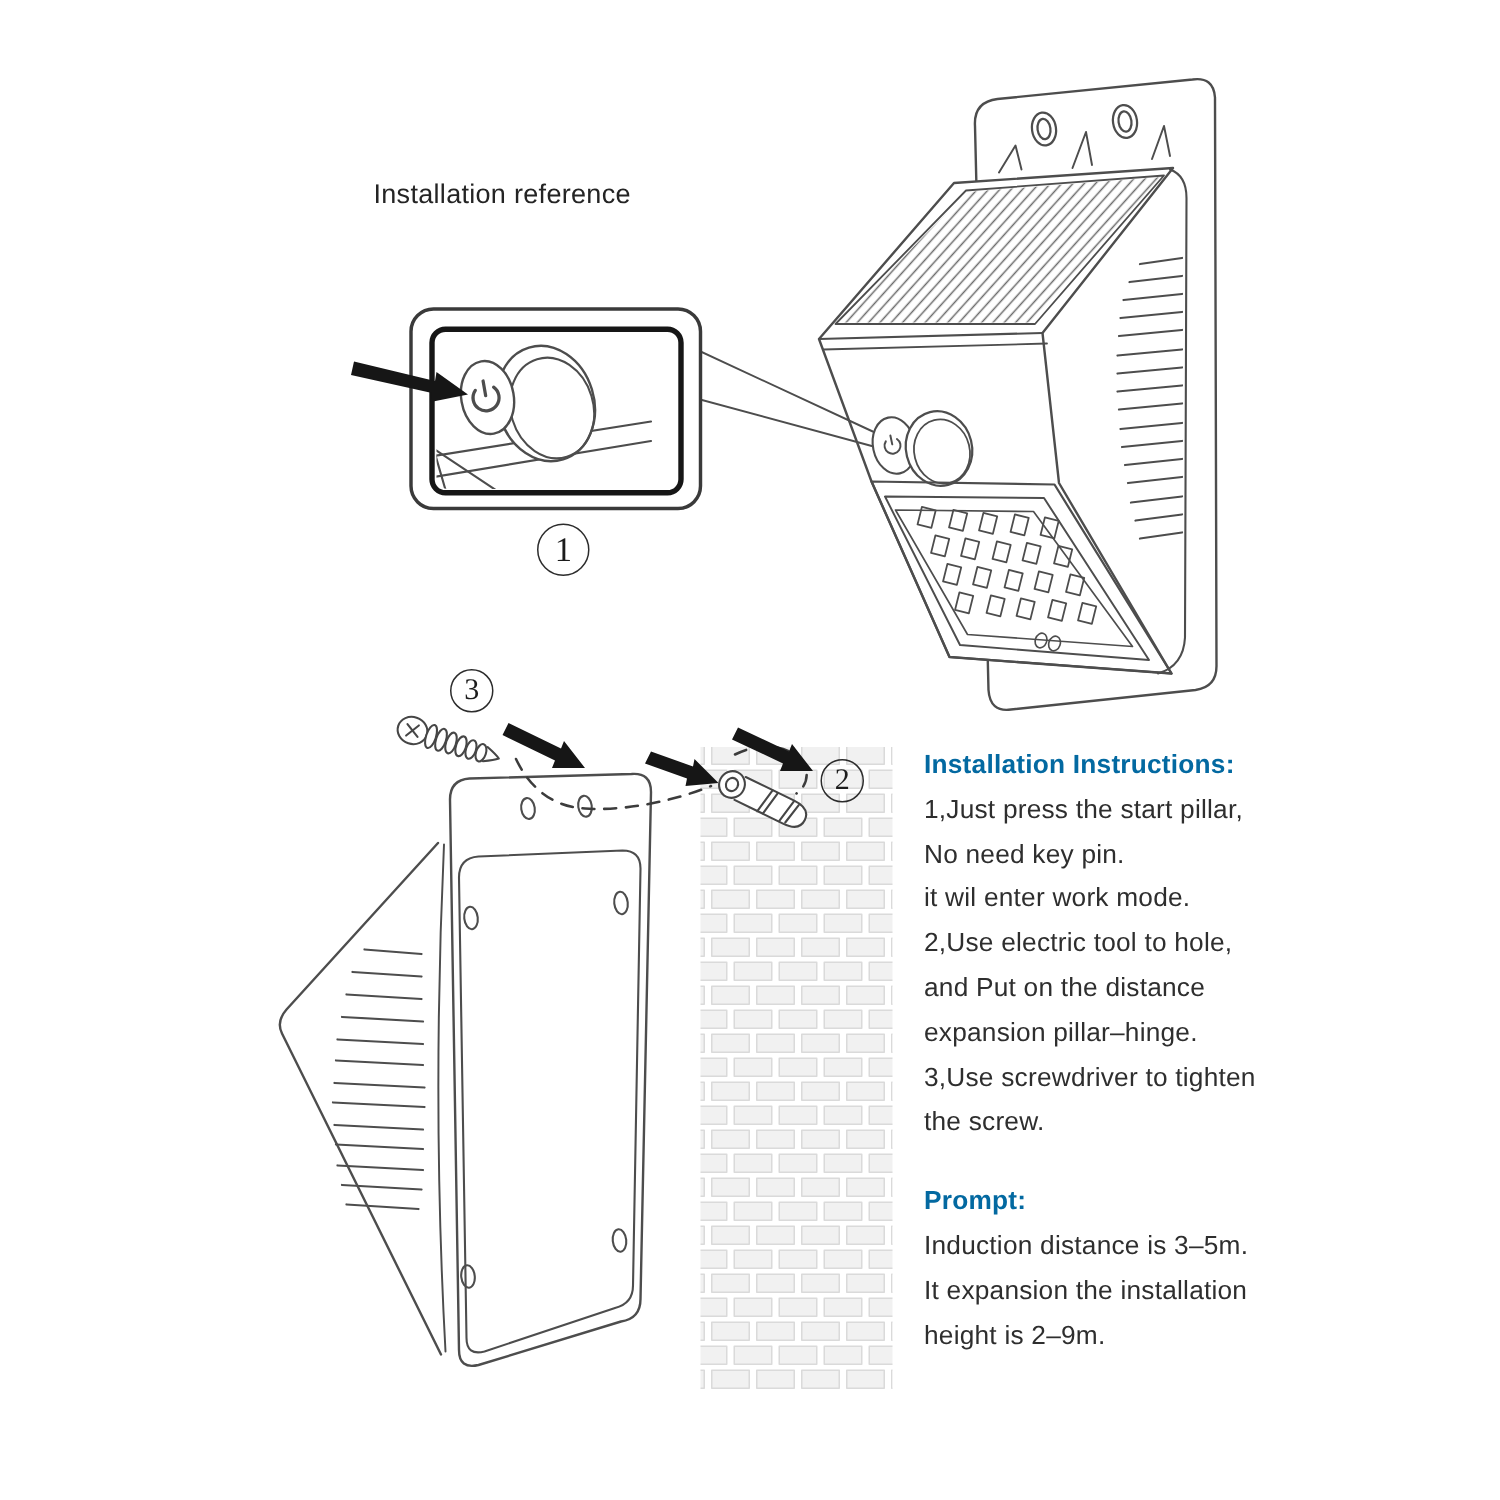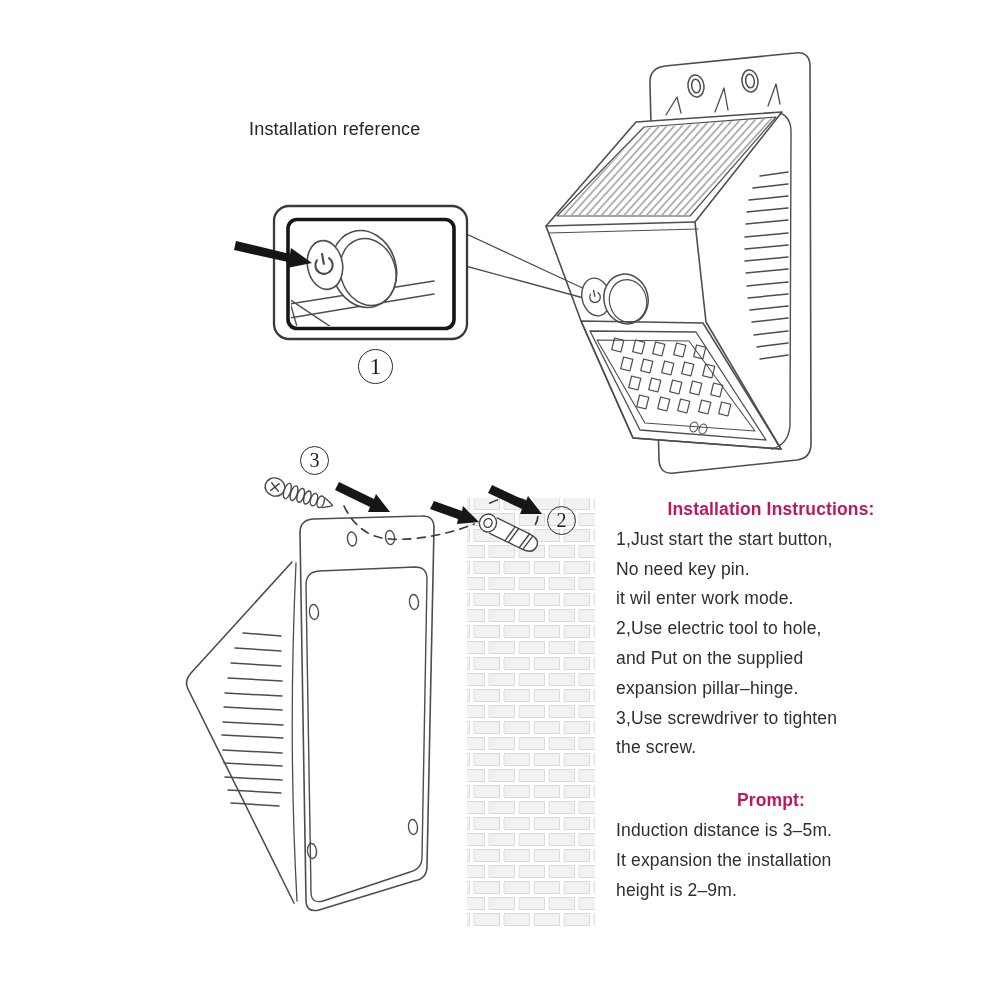--- a/index.html
+++ b/index.html
@@ -16,21 +16,21 @@
     display:flex;align-items:center;justify-content:center;
     font-family:"Liberation Serif","DejaVu Serif",serif;color:#1c1c1c;background:transparent;
   }
   .num-1{left:320px;top:349px;width:33px;height:33px;font-size:23px;}
   .num-3{left:262px;top:446px;width:27px;height:27px;font-size:20px;}
   .num-2{left:509px;top:506px;width:27px;height:27px;font-size:20px;}
   .text-col{
     position:absolute;left:578px;top:495px;width:310px;
     font-size:17.5px;line-height:29.8px;letter-spacing:.15px;color:#2e2e2e;
   }
-  .text-heading{font-weight:bold;color:#be185d;text-align:center;}
+  .text-heading{font-weight:bold;color:#0369a1;}
   .prompt-heading{margin-top:23px;}
 </style>
 </head>
 <body>
 
 <div class="canvas">
 
   <svg class="artwork" width="1000" height="1000" viewBox="0 0 1000 1000" fill="none" stroke-linecap="round" stroke-linejoin="round">
     <defs>
       <pattern id="brick" width="30" height="32" patternUnits="userSpaceOnUse">
@@ -244,25 +244,25 @@
   </div>
   <div class="circled-num num-3">
     <span>3</span>
   </div>
   <div class="circled-num num-2">
     <span>2</span>
   </div>
 
   <div class="text-col">
     <div class="text-heading">Installation Instructions:</div>
-    <div>1,Just start the start button,</div>
+    <div>1,Just press the start pillar,</div>
     <div>No need key pin.</div>
     <div>it wil enter work mode.</div>
     <div>2,Use electric tool to hole,</div>
-    <div>and Put on the supplied</div>
+    <div>and Put on the distance</div>
     <div>expansion pillar–hinge.</div>
     <div>3,Use screwdriver to tighten</div>
     <div>the screw.</div>
     <div class="text-heading prompt-heading">Prompt:</div>
     <div>Induction distance is 3–5m.</div>
     <div>It expansion the installation</div>
     <div>height is 2–9m.</div>
   </div>
 
 </div>

